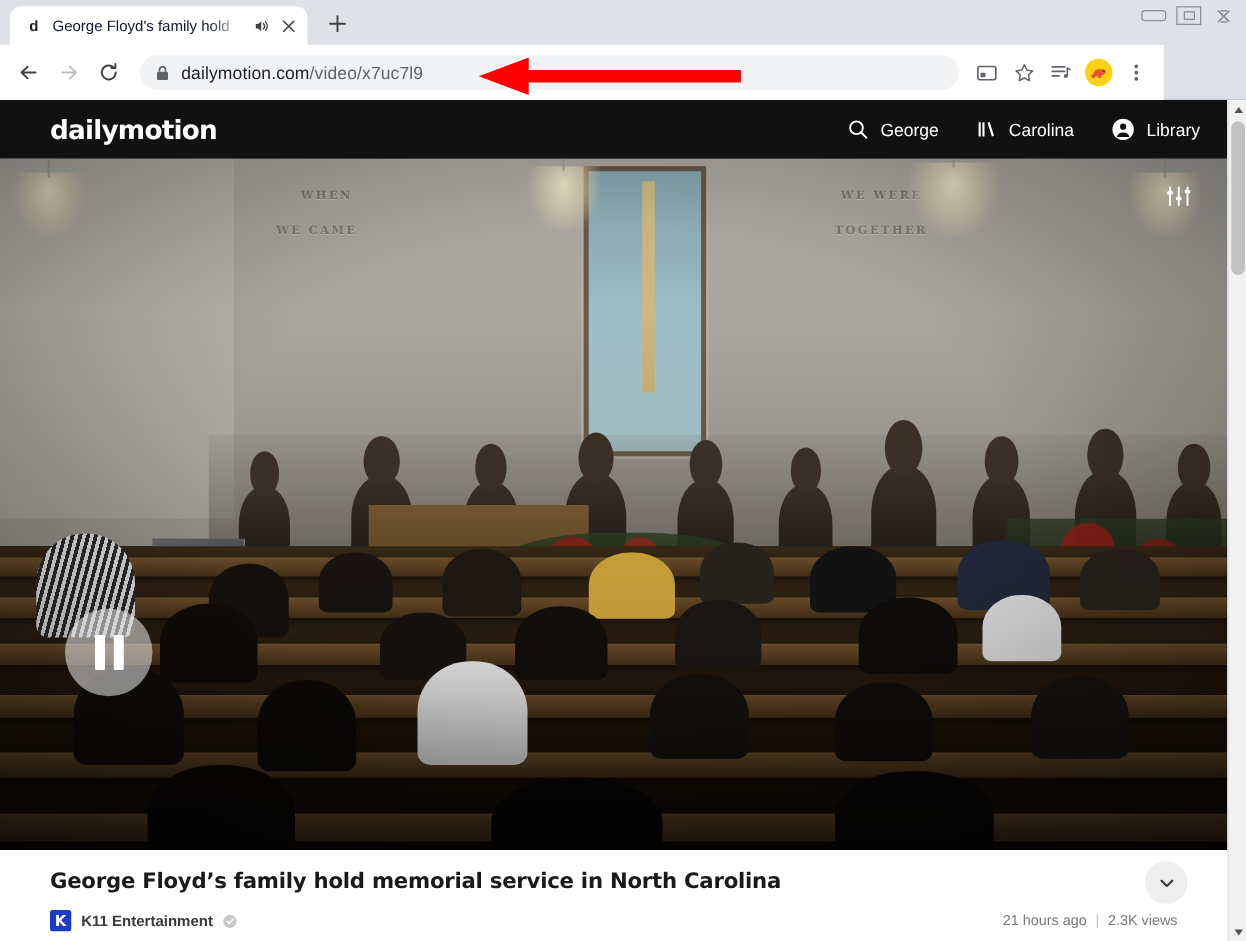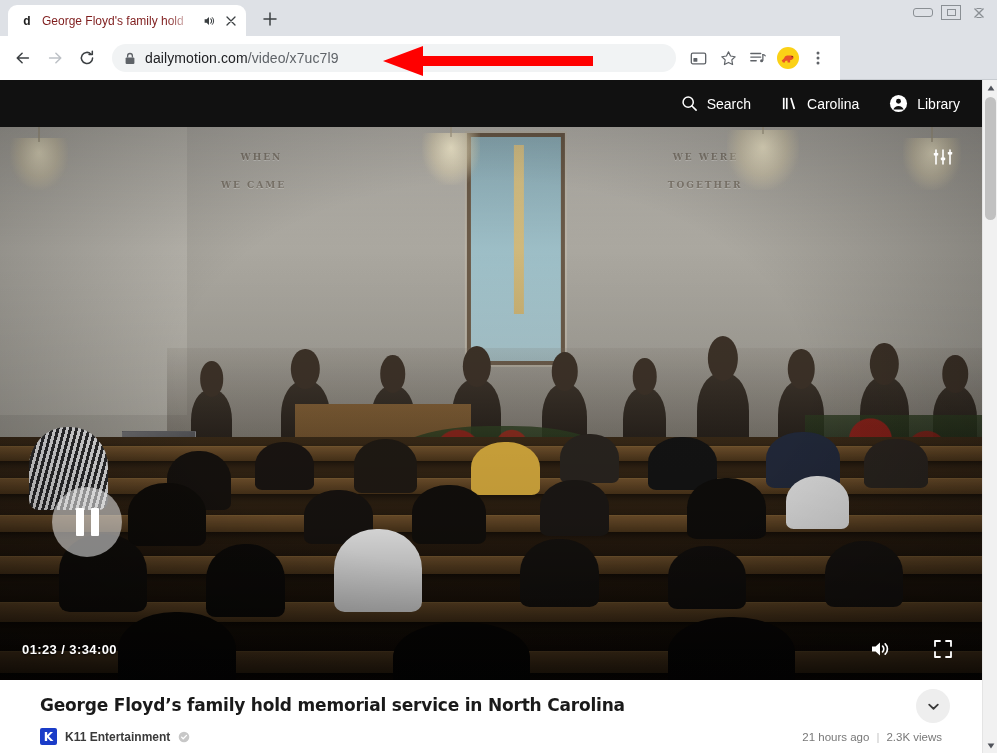--- a/index.html
+++ b/index.html
@@ -60,21 +60,21 @@
     justify-content: center;
     font-weight: bold;
     font-size: 12px;
     color: #1c1c1c;
     font-family: "Liberation Sans", sans-serif;
   }
 
   .tab-title {
     flex: 1 1 auto;
     font-size: 12px;
-    color: #7f1d1d;
+    color: #0f172a;
     white-space: nowrap;
     overflow: hidden;
     -webkit-mask-image: linear-gradient(to right, #000 82%, transparent 99%);
     mask-image: linear-gradient(to right, #000 82%, transparent 99%);
   }
 
   .tab-audio {
     flex: 0 0 14px;
     width: 14px; height: 14px;
     display: flex; align-items: center; justify-content: center;
@@ -117,21 +117,21 @@
   .win-btn-box {
     width: 20px; height: 15px;
     border: 1px solid #8a8f94;
     display: flex; align-items: center; justify-content: center;
   }
 
   
   .toolbar {
     position: absolute;
     top: 36px; left: 0;
-    width: 840px;
+    width: 931px;
     height: 44px;
     background: #ffffff;
     display: flex;
     align-items: center;
     padding: 0 8px;
     gap: 2px;
   }
 
   .nav-btn {
     width: 30px; height: 30px;
@@ -660,31 +660,32 @@
           <circle cx="8" cy="8" r="1.5" fill="#5f6368"></circle>
           <circle cx="8" cy="13" r="1.5" fill="#5f6368"></circle>
         </svg>
       </div>
     </div>
   </div>
 
   <div class="page">
 
     <div class="dm-header">
+      <div class="dm-logo">dailymotion</div>
 
       <div class="dm-nav">
 
         <div class="dm-nav-item">
           <span class="dm-nav-icon">
             <svg width="17" height="17" viewBox="0 0 18 18" aria-hidden="true">
               <circle cx="7.6" cy="7.6" r="5.4" stroke="#ffffff" stroke-width="1.6" fill="none"></circle>
               <path d="M11.6 11.6 16 16" stroke="#ffffff" stroke-width="1.7" stroke-linecap="round"></path>
             </svg>
           </span>
-          <span>Search</span>
+          <span>George</span>
         </div>
 
         <div class="dm-nav-item">
           <span class="dm-nav-icon">
             <svg width="17" height="17" viewBox="0 0 18 18" aria-hidden="true">
               <rect x="2" y="3" width="1.8" height="12" fill="#ffffff"></rect>
               <rect x="5.2" y="3" width="1.8" height="12" fill="#ffffff"></rect>
               <path d="M9.6 3.3 13.2 15l1.8-.5L11.4 2.8z" fill="#ffffff"></path>
             </svg>
           </span>
@@ -791,42 +792,20 @@
 
       <div class="quality-btn">
         <svg width="22" height="22" viewBox="0 0 22 22" aria-hidden="true">
           <path d="M4 4v14M11 4v14M18 4v14" stroke="#ffffff" stroke-width="1.6" stroke-linecap="round"></path>
           <rect x="1.8" y="7" width="4.4" height="2.6" rx="0.6" fill="#ffffff"></rect>
           <rect x="8.8" y="11.6" width="4.4" height="2.6" rx="0.6" fill="#ffffff"></rect>
           <rect x="15.8" y="6" width="4.4" height="2.6" rx="0.6" fill="#ffffff"></rect>
         </svg>
       </div>
 
-      <div class="player-bottom">
-        <div class="time-display">
-          <span>01:23</span>
-          <span>/</span>
-          <span>3:34:00</span>
-        </div>
-
-        <div class="player-right-controls">
-          <div class="ctrl-btn">
-            <svg width="24" height="22" viewBox="0 0 24 22" aria-hidden="true">
-              <path d="M3 8.4h3.6L11 4.6v12.8l-4.4-3.8H3z" fill="#ffffff"></path>
-              <path d="M13.6 8.2a3.9 3.9 0 0 1 0 5.6" stroke="#ffffff" stroke-width="1.7" fill="none" stroke-linecap="round"></path>
-              <path d="M16.2 5.8a7.2 7.2 0 0 1 0 10.4" stroke="#ffffff" stroke-width="1.7" fill="none" stroke-linecap="round"></path>
-            </svg>
-          </div>
-          <div class="ctrl-btn">
-            <svg width="22" height="22" viewBox="0 0 22 22" aria-hidden="true">
-              <path d="M3 8V3h5M14 3h5v5M19 14v5h-5M8 19H3v-5" stroke="#ffffff" stroke-width="1.8" fill="none" stroke-linecap="round" stroke-linejoin="round"></path>
-            </svg>
-          </div>
-        </div>
-      </div>
     </div>
 
     <div class="info-bar">
       <div class="video-title">George Floyd’s family hold memorial service in North Carolina</div>
 
       <div class="expand-btn">
         <svg width="15" height="15" viewBox="0 0 16 16" aria-hidden="true">
           <path d="M3.4 6 8 10.4 12.6 6" stroke="#3a3a3a" stroke-width="1.9" fill="none" stroke-linecap="round" stroke-linejoin="round"></path>
         </svg>
       </div>

